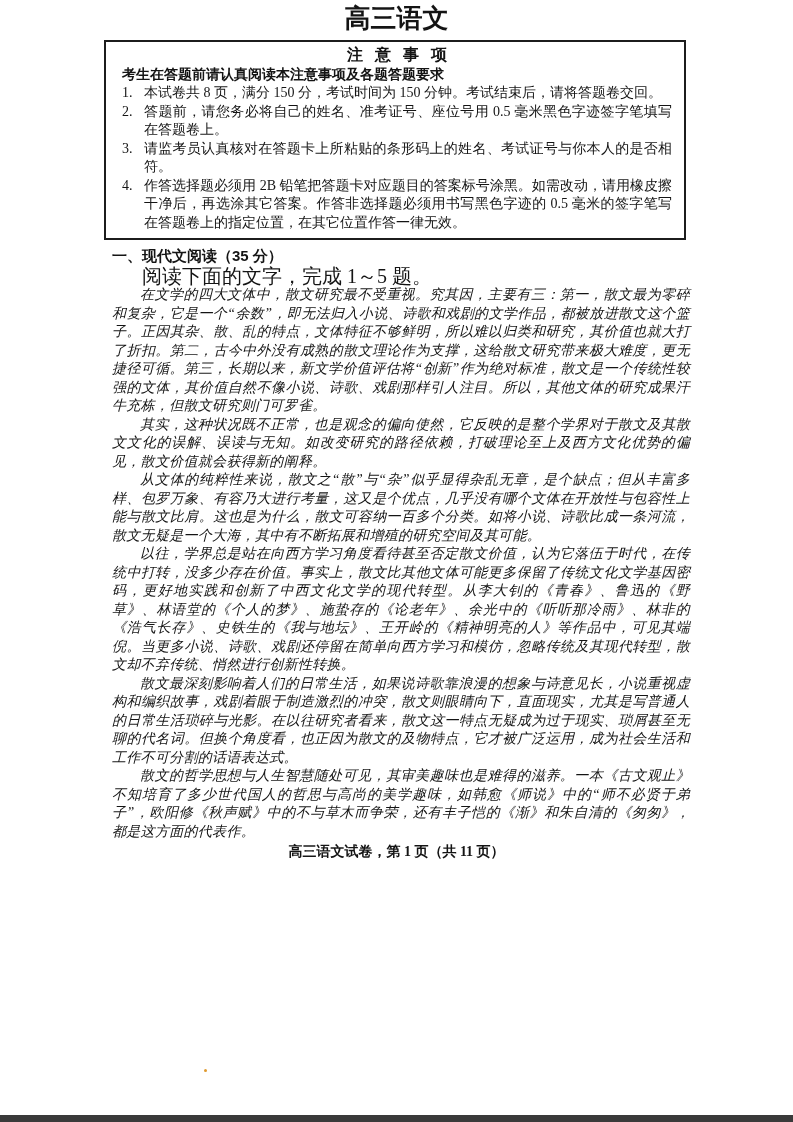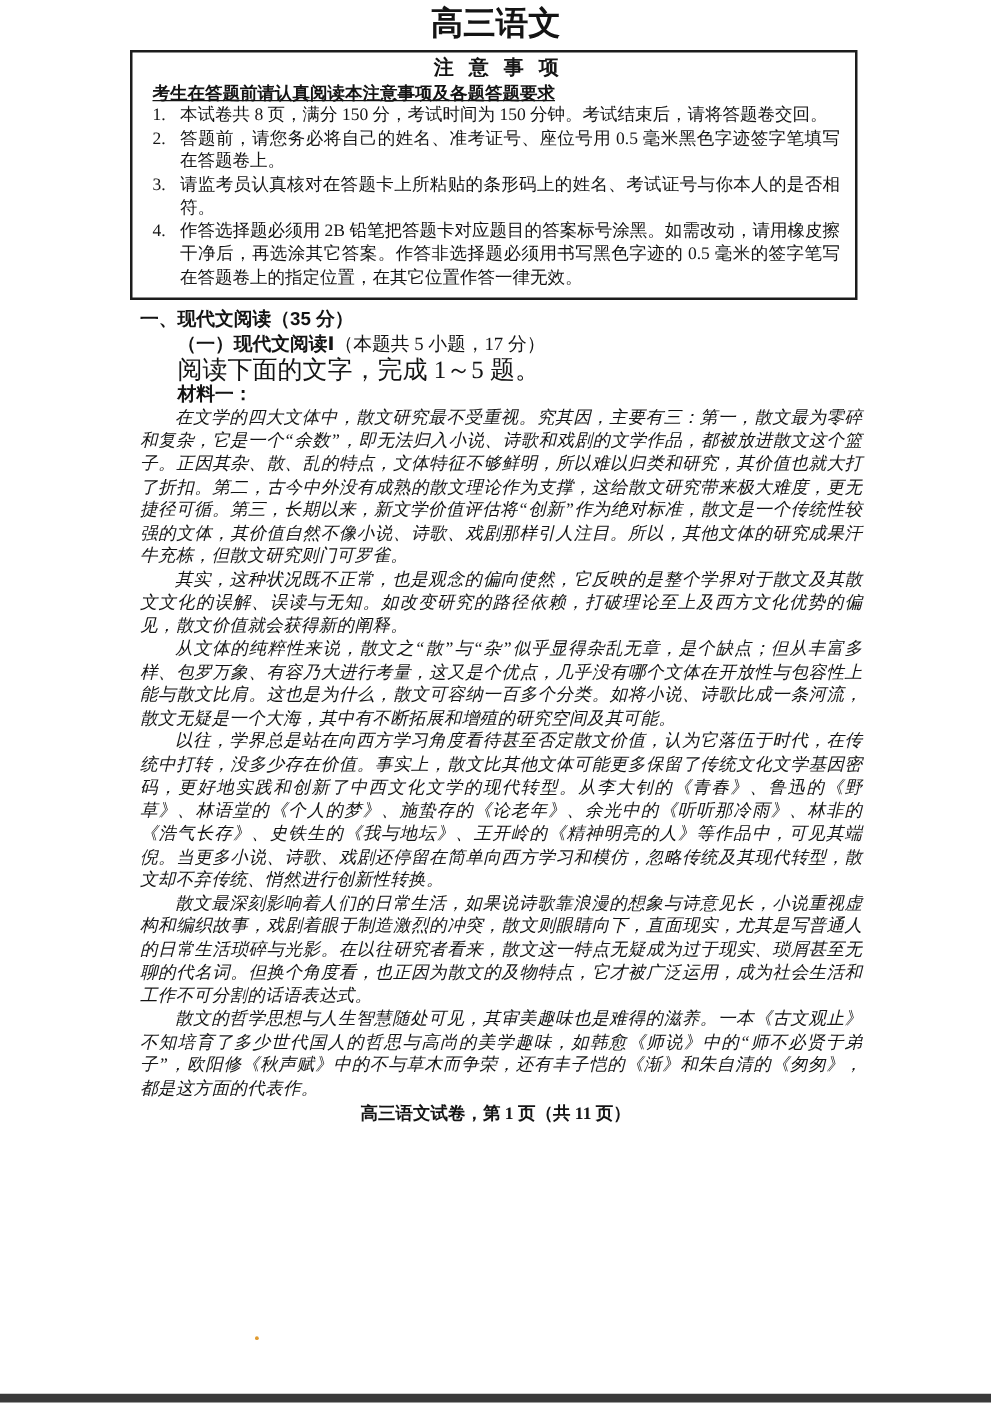--- a/index.html
+++ b/index.html
@@ -46,21 +46,20 @@
     font-size: 16px;
     line-height: 20px;
     letter-spacing: 0.75em;
     text-indent: 0.75em; 
   }
   .notice-req {
     font-family: "Liberation Sans", "DejaVu Sans", sans-serif;
     font-weight: bold;
     font-size: 14px;
     line-height: 19px;
-    text-decoration: underline;
   }
   .notice-item {
     display: flex;
     font-size: 14px;
     line-height: 18.5px;
   }
   .notice-item .num { flex: 0 0 22px; }
   .notice-item .itxt { flex: 1 1 auto; text-align: justify; }
 
   .content {
@@ -149,23 +148,21 @@
       <span class="itxt">请监考员认真核对在答题卡上所粘贴的条形码上的姓名、考试证号与你本人的是否相符。</span>
     </div>
     <div class="notice-item">
       <span class="num">4.</span>
       <span class="itxt">作答选择题必须用 2B 铅笔把答题卡对应题目的答案标号涂黑。如需改动，请用橡皮擦干净后，再选涂其它答案。作答非选择题必须用书写黑色字迹的 0.5 毫米的签字笔写在答题卷上的指定位置，在其它位置作答一律无效。</span>
     </div>
   </div>
 
   <div class="content">
     <div class="h-sec">一、现代文阅读（35 分）</div>
-    <div class="h-sub"><span class="b">（一）现代文阅读Ⅰ</span><span>（本题共 5 小题，17 分）</span></div>
     <div class="instruction">阅读下面的文字，完成 1～5 题。</div>
-    <div class="material-label">材料一：</div>
 
     <div class="body-text">
       <p>在文学的四大文体中，散文研究最不受重视。究其因，主要有三：第一，散文最为零碎和复杂，它是一个“余数”，即无法归入小说、诗歌和戏剧的文学作品，都被放进散文这个篮子。正因其杂、散、乱的特点，文体特征不够鲜明，所以难以归类和研究，其价值也就大打了折扣。第二，古今中外没有成熟的散文理论作为支撑，这给散文研究带来极大难度，更无捷径可循。第三，长期以来，新文学价值评估将“创新”作为绝对标准，散文是一个传统性较强的文体，其价值自然不像小说、诗歌、戏剧那样引人注目。所以，其他文体的研究成果汗牛充栋，但散文研究则门可罗雀。</p>
       <p>其实，这种状况既不正常，也是观念的偏向使然，它反映的是整个学界对于散文及其散文文化的误解、误读与无知。如改变研究的路径依赖，打破理论至上及西方文化优势的偏见，散文价值就会获得新的阐释。</p>
       <p>从文体的纯粹性来说，散文之“散”与“杂”似乎显得杂乱无章，是个缺点；但从丰富多样、包罗万象、有容乃大进行考量，这又是个优点，几乎没有哪个文体在开放性与包容性上能与散文比肩。这也是为什么，散文可容纳一百多个分类。如将小说、诗歌比成一条河流，散文无疑是一个大海，其中有不断拓展和增殖的研究空间及其可能。</p>
       <p>以往，学界总是站在向西方学习角度看待甚至否定散文价值，认为它落伍于时代，在传统中打转，没多少存在价值。事实上，散文比其他文体可能更多保留了传统文化文学基因密码，更好地实践和创新了中西文化文学的现代转型。从李大钊的《青春》、鲁迅的《野草》、林语堂的《个人的梦》、施蛰存的《论老年》、余光中的《听听那冷雨》、林非的《浩气长存》、史铁生的《我与地坛》、王开岭的《精神明亮的人》等作品中，可见其端倪。当更多小说、诗歌、戏剧还停留在简单向西方学习和模仿，忽略传统及其现代转型，散文却不弃传统、悄然进行创新性转换。</p>
       <p>散文最深刻影响着人们的日常生活，如果说诗歌靠浪漫的想象与诗意见长，小说重视虚构和编织故事，戏剧着眼于制造激烈的冲突，散文则眼睛向下，直面现实，尤其是写普通人的日常生活琐碎与光影。在以往研究者看来，散文这一特点无疑成为过于现实、琐屑甚至无聊的代名词。但换个角度看，也正因为散文的及物特点，它才被广泛运用，成为社会生活和工作不可分割的话语表达式。</p>
       <p>散文的哲学思想与人生智慧随处可见，其审美趣味也是难得的滋养。一本《古文观止》不知培育了多少世代国人的哲思与高尚的美学趣味，如韩愈《师说》中的“师不必贤于弟子”，欧阳修《秋声赋》中的不与草木而争荣，还有丰子恺的《渐》和朱自清的《匆匆》，都是这方面的代表作。</p>
     </div>
   </div>

